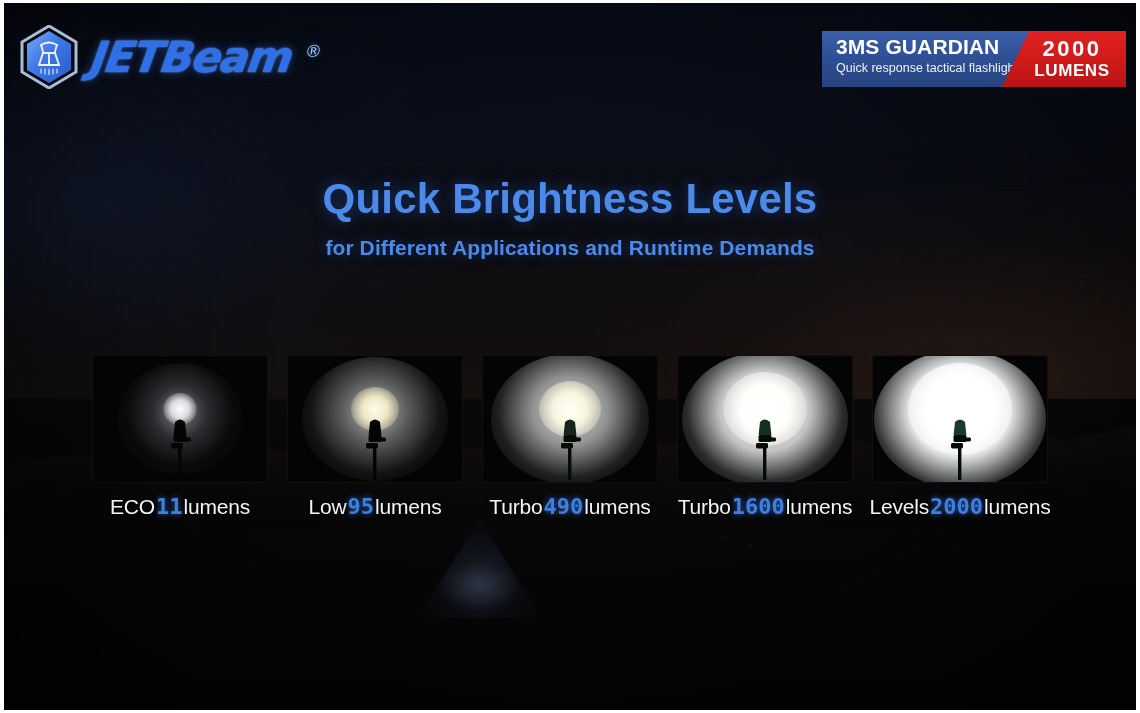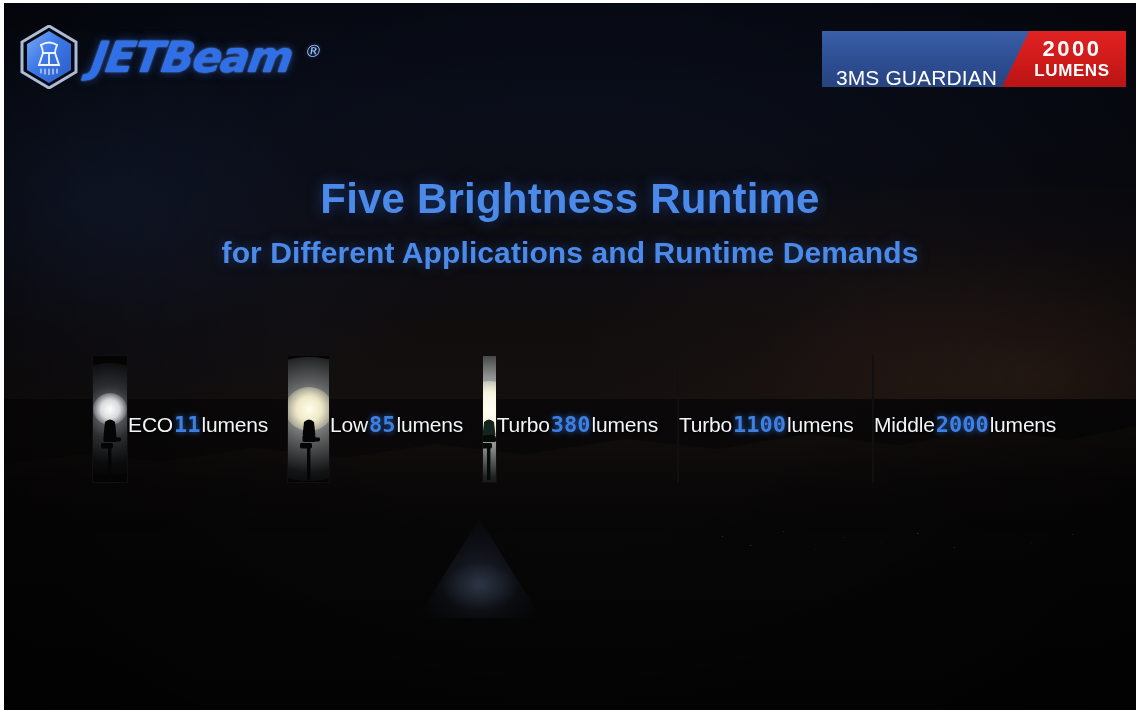--- a/index.html
+++ b/index.html
@@ -121,24 +121,23 @@
     padding:5px 0 0 14px;
   }
   .badge-red {
     position:absolute; right:0; top:0; width:124px; height:100%;
     background:linear-gradient(180deg,#e02222 0%, #d01a1a 52%, #b81414 100%);
     clip-path:polygon(22% 0, 100% 0, 100% 100%, 0 100%);
     display:flex; flex-direction:column; align-items:center; justify-content:center;
     padding-left:16px;
   }
   .badge-title {
-    font-size:21px; font-weight:normal; color:#ffffff;
+    font-size:21px; font-weight:bold; color:#ffffff;
     letter-spacing:.1px; line-height:1.08;
     font-family:"Liberation Sans", sans-serif;
-    margin-top:31px;
   }
   .badge-sub {
     font-size:12.5px; color:#eef3fb; line-height:1.2; margin-top:2px;
     font-family:"Liberation Sans", sans-serif;
   }
   .badge-num {
     font-size:22px; font-weight:bold; color:#ffffff;
     letter-spacing:2.5px; line-height:1.0;
   }
   .badge-unit {
@@ -150,32 +149,32 @@
   .headline-wrap {
     position:absolute; left:0; right:0; top:172px; text-align:center;
   }
   .headline {
     font-size:42px; font-weight:bold; color:#4b8ae8;
     letter-spacing:.2px; line-height:1.12;
     text-shadow:0 0 14px rgba(40,90,180,.55);
     font-family:"Liberation Sans", sans-serif;
   }
   .subhead {
-    font-size:30px; font-weight:bold; color:#4b8ae8;
+    font-size:21px; font-weight:bold; color:#4b8ae8;
     letter-spacing:.1px; margin-top:14px;
     text-shadow:0 0 12px rgba(40,90,180,.5);
     font-family:"Liberation Sans", sans-serif;
   }
 
   
   .panel-row {
     position:absolute; left:0; right:0; top:352px;
     display:flex; justify-content:center; gap:19px;
   }
-  .panel-col { width:176px; display:flex; align-items:center; }
+  .panel-col { width:176px; display:flex; flex-direction:column; align-items:center; }
 
   .beamshot {
     position:relative; width:176px; height:128px;
     background:#040404;
     overflow:hidden;
     border:1px solid rgba(255,255,255,.05);
   }
   .beam-halo {
     position:absolute; left:50%; top:50%;
     transform:translate(-50%,-50%);
@@ -274,21 +273,21 @@
         <div class="badge-title">3MS GUARDIAN</div>
         <div class="badge-sub">Quick response tactical flashlight</div>
       </div>
       <div class="badge-red">
         <div class="badge-num">2000</div>
         <div class="badge-unit">LUMENS</div>
       </div>
     </div>
 
     <div class="headline-wrap">
-      <div class="headline">Five Brightness Runtime</div>
+      <div class="headline">Quick Brightness Levels</div>
       <div class="subhead">for Different Applications and Runtime Demands</div>
     </div>
 
     <div class="panel-row">
 
       <div class="panel-col">
         <div class="beamshot">
           <div class="beam-halo" style="width:126px;height:112px;background:radial-gradient(ellipse at 50% 44%, rgba(200,202,206,.62) 0%, rgba(120,124,132,.34) 30%, rgba(46,48,54,.16) 58%, rgba(0,0,0,0) 80%);"></div>
           <div class="beam-hot" style="width:34px;height:32px;background:radial-gradient(circle, rgba(255,255,255,.98) 0%, rgba(246,248,250,.80) 40%, rgba(170,174,182,.30) 72%, rgba(0,0,0,0) 100%);"></div>
           <div class="hydrant">
@@ -321,21 +320,21 @@
                 <path d="M8 8 q5 -5 10 0 l1.4 13 q-6 3 -12.8 0 z"></path>
                 <rect x="6.5" y="21" width="13" height="7" rx="1.6"></rect>
                 <rect x="17" y="23.5" width="7" height="4" rx="1.4"></rect>
                 <rect x="4" y="29" width="12" height="5.5" rx="1.4"></rect>
               </g>
             </svg>
           </div>
         </div>
         <div class="caption">
           <span class="cap-name">Low</span>
-          <span class="cap-num">85</span>
+          <span class="cap-num">95</span>
           <span class="cap-unit">lumens</span>
         </div>
       </div>
 
       <div class="panel-col">
         <div class="beamshot">
           <div class="beam-halo" style="width:158px;height:130px;background:radial-gradient(ellipse at 50% 44%, rgba(238,238,236,.92) 0%, rgba(202,204,204,.70) 34%, rgba(96,98,102,.30) 64%, rgba(0,0,0,0) 84%);"></div>
           <div class="beam-hot" style="width:62px;height:56px;background:radial-gradient(circle, rgba(255,254,244,1) 0%, rgba(252,250,226,.92) 40%, rgba(218,216,196,.44) 74%, rgba(0,0,0,0) 100%);"></div>
           <div class="hydrant">
             <svg viewBox="0 0 26 66" aria-hidden="true">
@@ -344,21 +343,21 @@
                 <path d="M8 8 q5 -5 10 0 l1.4 13 q-6 3 -12.8 0 z" fill="#14261c"></path>
                 <rect x="6.5" y="21" width="13" height="7" rx="1.6"></rect>
                 <rect x="17" y="23.5" width="7" height="4" rx="1.4"></rect>
                 <rect x="4" y="29" width="12" height="5.5" rx="1.4"></rect>
               </g>
             </svg>
           </div>
         </div>
         <div class="caption">
           <span class="cap-name">Turbo</span>
-          <span class="cap-num">380</span>
+          <span class="cap-num">490</span>
           <span class="cap-unit">lumens</span>
         </div>
       </div>
 
       <div class="panel-col">
         <div class="beamshot">
           <div class="beam-halo" style="width:166px;height:134px;background:radial-gradient(ellipse at 50% 44%, rgba(250,250,250,.98) 0%, rgba(232,234,234,.84) 38%, rgba(120,122,126,.34) 66%, rgba(0,0,0,0) 86%);"></div>
           <div class="beam-hot" style="width:84px;height:74px;background:radial-gradient(circle, rgba(255,255,255,1) 0%, rgba(255,255,252,.96) 44%, rgba(232,232,230,.48) 76%, rgba(0,0,0,0) 100%);"></div>
           <div class="hydrant">
             <svg viewBox="0 0 26 66" aria-hidden="true">
@@ -367,21 +366,21 @@
                 <path d="M8 8 q5 -5 10 0 l1.4 13 q-6 3 -12.8 0 z" fill="#173022"></path>
                 <rect x="6.5" y="21" width="13" height="7" rx="1.6"></rect>
                 <rect x="17" y="23.5" width="7" height="4" rx="1.4"></rect>
                 <rect x="4" y="29" width="12" height="5.5" rx="1.4"></rect>
               </g>
             </svg>
           </div>
         </div>
         <div class="caption">
           <span class="cap-name">Turbo</span>
-          <span class="cap-num">1100</span>
+          <span class="cap-num">1600</span>
           <span class="cap-unit">lumens</span>
         </div>
       </div>
 
       <div class="panel-col">
         <div class="beamshot">
           <div class="beam-halo" style="width:172px;height:138px;background:radial-gradient(ellipse at 50% 44%, rgba(255,255,255,1) 0%, rgba(246,248,248,.92) 42%, rgba(140,142,146,.36) 70%, rgba(0,0,0,0) 88%);"></div>
           <div class="beam-hot" style="width:104px;height:92px;background:radial-gradient(circle, rgba(255,255,255,1) 0%, rgba(255,255,255,.98) 50%, rgba(242,242,242,.52) 80%, rgba(0,0,0,0) 100%);"></div>
           <div class="hydrant">
             <svg viewBox="0 0 26 66" aria-hidden="true">
@@ -389,21 +388,21 @@
                 <rect x="11" y="34" width="3.4" height="32"></rect>
                 <path d="M8 8 q5 -5 10 0 l1.4 13 q-6 3 -12.8 0 z" fill="#1b3a28"></path>
                 <rect x="6.5" y="21" width="13" height="7" rx="1.6"></rect>
                 <rect x="17" y="23.5" width="7" height="4" rx="1.4"></rect>
                 <rect x="4" y="29" width="12" height="5.5" rx="1.4"></rect>
               </g>
             </svg>
           </div>
         </div>
         <div class="caption">
-          <span class="cap-name">Middle</span>
+          <span class="cap-name">Levels</span>
           <span class="cap-num">2000</span>
           <span class="cap-unit">lumens</span>
         </div>
       </div>
 
     </div>
   </div>
 </div>
 
 </body></html>

